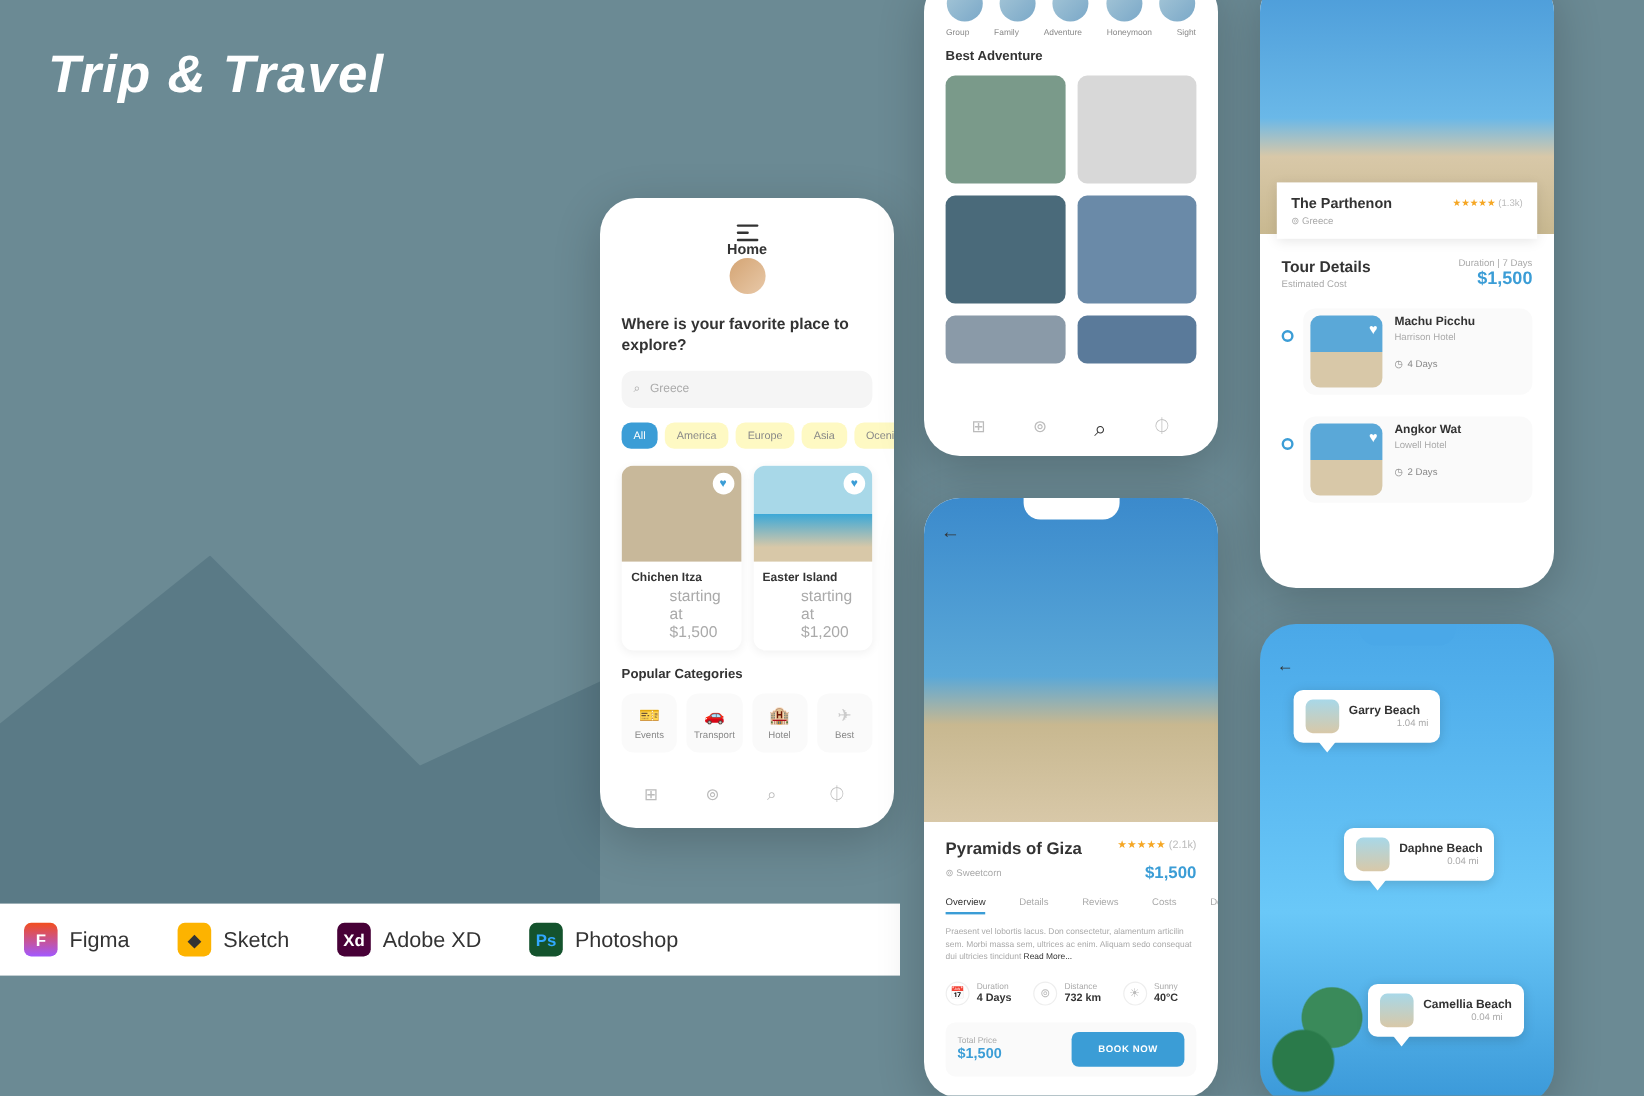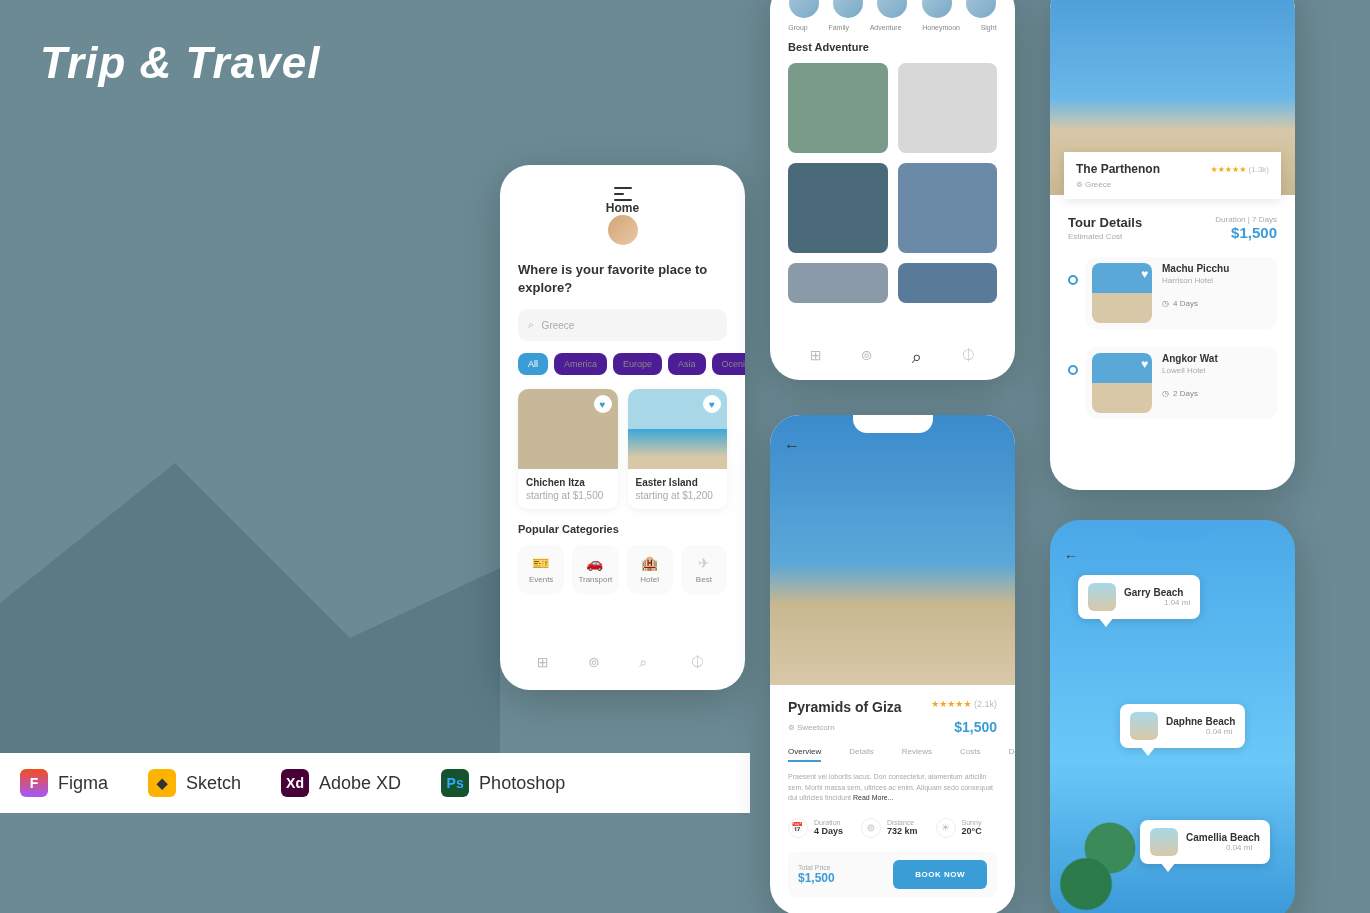--- a/index.html
+++ b/index.html
@@ -24,29 +24,29 @@
 .p1 { left: 500px; top: 165px; width: 245px; height: 525px; }
 .p1-header { display: flex; align-items: center; justify-content: space-between; padding: 22px 18px 8px; flex-direction: column; }
 .p1-menu { width: 18px; height: 14px; display: flex; flex-direction: column; justify-content: space-between; }
 .p1-menu span { height: 2px; background: #333; border-radius: 1px; }
 .p1-menu span:nth-child(2){ width: 60%; }
 .p1-title-home { font-size: 12px; font-weight: 600; color: #333; }
 .p1-avatar { width: 30px; height: 30px; border-radius: 50%; background: linear-gradient(135deg, #d4a574, #e8c8a8); }
 .p1-question { padding: 8px 18px 12px; font-size: 13px; font-weight: 600; color: #333; line-height: 1.4; }
 .p1-search { margin: 0 18px 12px; background: #f5f5f5; border-radius: 10px; padding: 10px; display: flex; align-items: center; gap: 8px; font-size: 10px; color: #aaa; }
 .p1-chips { display: flex; gap: 6px; padding: 0 18px 14px; }
-.p1-chip { font-size: 9px; padding: 6px 10px; border-radius: 8px; background: #4c1d95; color: #888; }
+.p1-chip { font-size: 9px; padding: 6px 10px; border-radius: 8px; background: #fef9c3; color: #888; }
 .p1-chip.active { background: #3b9dd6; color: #fff; }
 .p1-cards { display: flex; gap: 10px; padding: 0 18px 14px; }
 .p1-card { flex:1; background: #fff; border-radius: 10px; box-shadow: 0 2px 8px rgba(0,0,0,0.06); overflow: hidden; position: relative; }
 .p1-card-img { height: 80px; background: #c8b89a; position: relative; }
 .p1-card-img.beach { background: linear-gradient(#a8d8e8 50%, #3aa8d8 50%, #d8c8a8 85%); }
 .p1-heart { position: absolute; top: 6px; right: 6px; width: 18px; height: 18px; background: #fff; border-radius: 50%; display:flex; align-items:center; justify-content:center; font-size:10px; color:#3b9dd6; }
 .p1-card-title { font-size: 10px; font-weight: 600; padding: 8px 8px 2px; color: #333; }
-.p1-card-sub { font-size: 10px; color: #aaa; padding: 0 8px 8px; }
+.p1-card-sub { font-size: 13px; color: #aaa; padding: 0 8px 8px; margin-left: 32px; }
 .p1-section-title { font-size: 11px; font-weight: 600; padding: 0 18px 10px; color: #333; }
 .p1-cat-row { display: flex; gap: 8px; padding: 0 18px 14px; }
 .p1-cat { flex:1; background: #fafafa; border-radius: 10px; padding: 10px 4px; text-align: center; font-size: 8px; color: #888; }
 .p1-cat-icon { font-size: 14px; margin-bottom: 4px; color: #ccc; }
 .p1-nav { position: absolute; bottom: 10px; left:0; right:0; display: flex; justify-content: space-around; padding: 8px 20px; }
 .p1-nav-icon { width: 18px; height: 18px; color: #bbb; font-size: 14px; }
 
 
 .p2 { left: 770px; top: -20px; width: 245px; height: 400px; padding-top: 4px; }
 .p2-avatars { display:flex; justify-content: space-around; padding: 4px 12px; }
@@ -276,21 +276,21 @@
           <div class="p3-stat-icon">⊚</div>
           <div>
             <div class="p3-stat-lbl">Distance</div>
             <div class="p3-stat-val">732 km</div>
           </div>
         </div>
       <div class="p3-stat">
           <div class="p3-stat-icon">☀</div>
           <div>
             <div class="p3-stat-lbl">Sunny</div>
-            <div class="p3-stat-val">20°C</div>
+            <div class="p3-stat-val">40°C</div>
           </div>
         </div>
     </div>
     <div class="p3-footer">
       <div>
         <div class="p3-total-lbl">Total Price</div>
         <div class="p3-total-val">$1,500</div>
       </div>
       <div class="p3-book-btn">BOOK NOW</div>
     </div>
@@ -356,21 +356,21 @@
   <div class="notch" style="background:#4aa8e8"></div>
   <div class="p5-back">←</div>
   <div class="p5-palm"></div>
   <div class="p5-pin" style="top:55px; left:28px">
     <div class="p5-pin-img"></div>
     <div>
         <div class="p5-pin-title">Garry Beach</div>
         <div class="p5-pin-dist">1.04 mi</div>
       </div>
   </div>
-  <div class="p5-pin" style="top:184px; left:70px">
+  <div class="p5-pin" style="top:170px; left:70px">
     <div class="p5-pin-img"></div>
     <div>
         <div class="p5-pin-title">Daphne Beach</div>
         <div class="p5-pin-dist">0.04 mi</div>
       </div>
   </div>
   <div class="p5-pin" style="top:300px; left:90px">
     <div class="p5-pin-img"></div>
     <div>
         <div class="p5-pin-title">Camellia Beach</div>

